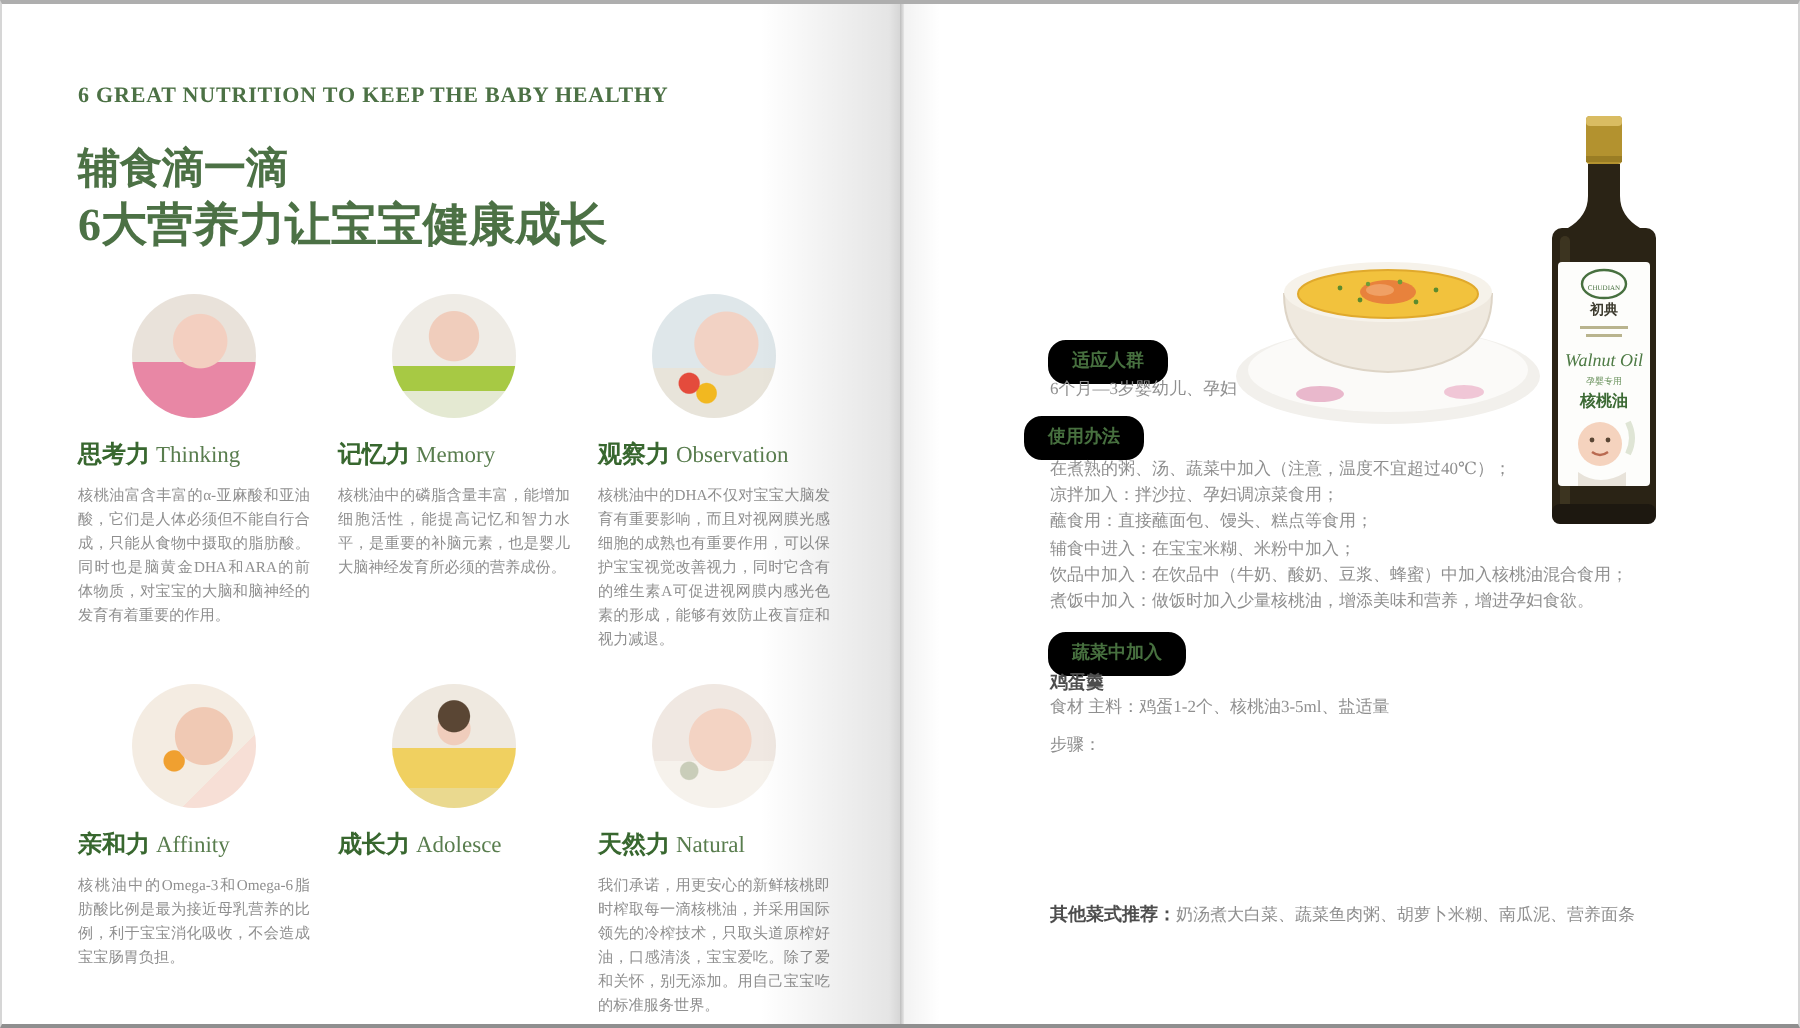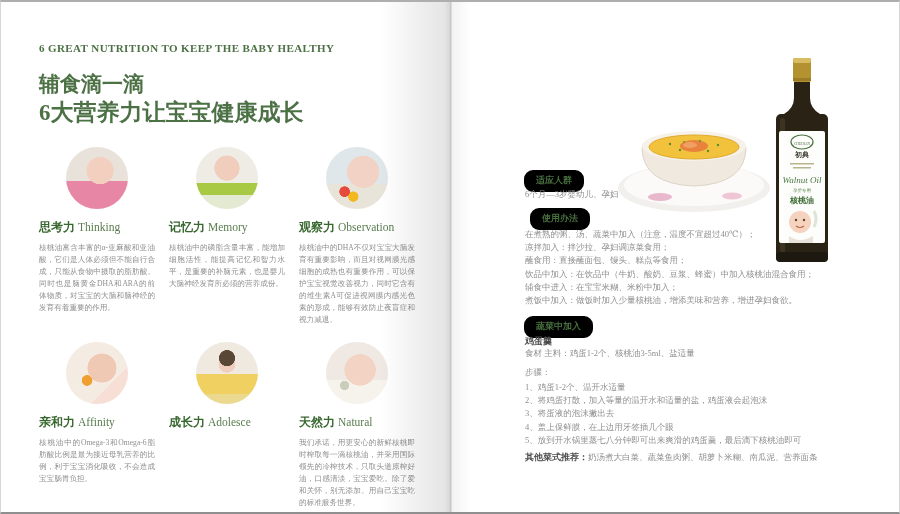--- a/index.html
+++ b/index.html
@@ -178,39 +178,32 @@
       <circle cx="32" cy="164" r="1.2" fill="#5a4634"></circle>
       <path d="M24 170 Q28 173 32 170" stroke="#b96a50" stroke-width="1.2" fill="none"></path>
       <path d="M17 180 Q28 188 41 180 L41 187 L17 187 Z" fill="#e8e3da"></path>
       <path d="M42 155 q4 8 0 16" stroke="#dfe5d5" stroke-width="3" fill="none"></path>
       <rect x="4" y="196" width="52" height="10" rx="4" fill="#1d1810"></rect>
     </svg>
 
     <div class="pill" style="left:72px;top:168px;">适应人群</div>
     <div class="r-line" style="left:73px;top:187px;">6个月—3岁婴幼儿、孕妇</div>
 
-    <div class="pill" style="left:78px;top:206px;">使用办法</div>
+    <div class="pill" style="left:60px;top:206px;">使用办法</div>
     <div class="r-block" style="left:73px;top:226px;">
       <div>在煮熟的粥、汤、蔬菜中加入（注意，温度不宜超过40℃）；</div>
       <div>凉拌加入：拌沙拉、孕妇调凉菜食用；</div>
       <div>蘸食用：直接蘸面包、馒头、糕点等食用；</div>
+      <div>辅食中进入：在宝宝米糊、米粉中加入；</div>
       <div>饮品中加入：在饮品中（牛奶、酸奶、豆浆、蜂蜜）中加入核桃油混合食用；</div>
-      <div>辅食中进入：在宝宝米糊、米粉中加入；</div>
       <div>煮饭中加入：做饭时加入少量核桃油，增添美味和营养，增进孕妇食欲。</div>
     </div>
 
     <div class="pill" style="left:72px;top:314px;">蔬菜中加入</div>
     <div class="r-line bold-dark" style="left:73px;top:333px;font-size:9px;">鸡蛋羹</div>
     <div class="r-line" style="left:73px;top:346px;">食材 主料：鸡蛋1-2个、核桃油3-5ml、盐适量</div>
     <div class="r-line" style="left:73px;top:365px;">步骤：</div>
-    <div class="r-block" style="left:73px;top:379px;">
-      <div>1、鸡蛋1-2个、温开水适量</div>
-      <div>2、将鸡蛋打散，加入等量的温开水和适量的盐，鸡蛋液会起泡沫</div>
-      <div>3、将蛋液的泡沫撇出去</div>
-      <div>4、盖上保鲜膜，在上边用牙签插几个眼</div>
-      <div>5、放到开水锅里蒸七八分钟即可出来爽滑的鸡蛋羹，最后滴下核桃油即可</div>
-    </div>
     <div class="others-line" style="left:73px;top:449px;">
       <span class="others-label">其他菜式推荐：</span><span>奶汤煮大白菜、蔬菜鱼肉粥、胡萝卜米糊、南瓜泥、营养面条</span>
     </div>
 
   </div>
 </div>
 
 </body></html>

